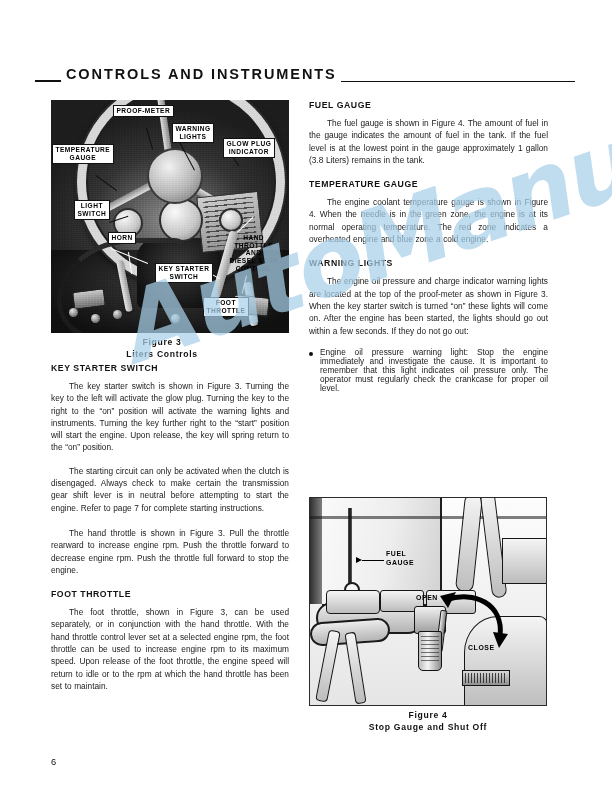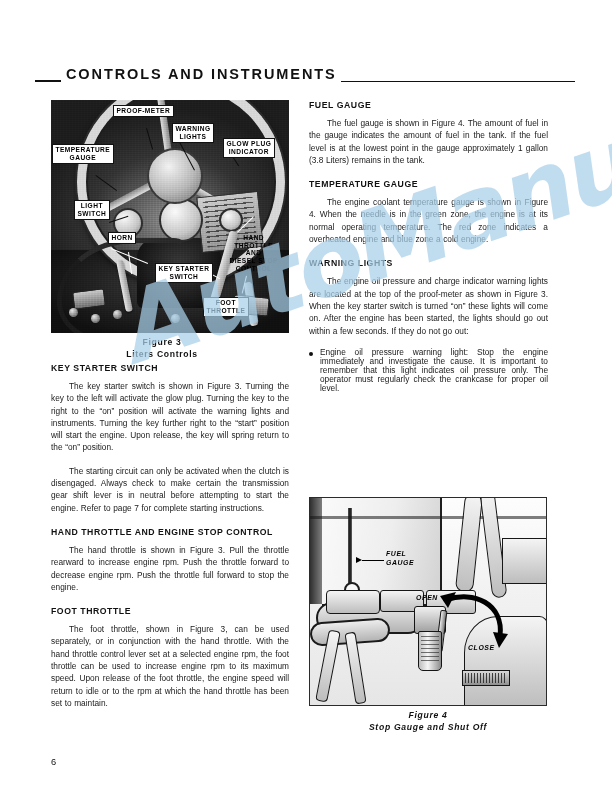--- a/index.html
+++ b/index.html
@@ -262,21 +262,20 @@
     transform-origin: 0 0;
     height: 1.2px;
   }
 
   
   .fig4-wrap {
     position: absolute;
     left: 309px;
     top: 497px;
     width: 238px;
-    font-style: italic;
   }
   .fig4-img {
     position: relative;
     width: 236px;
     height: 207px;
     overflow: hidden;
     background: #fbfbfb;
     border: 1px solid #2b2b2b;
   }
   .f4-bg {
@@ -497,21 +496,20 @@
       <div>Liters Controls</div>
     </div>
   </div>
 
   <div class="col-left" style="top:363px;">
 
     <h2 class="sec">KEY STARTER SWITCH</h2>
     <p class="body">The key starter switch is shown in Figure 3. Turning the key to the left will activate the glow plug. Turning the key to the right to the “on” position will activate the warning lights and instruments. Turning the key further right to the “start” position will start the engine. Upon release, the key will spring return to the “on” position.</p>
     <p class="body tight">The starting circuit can only be activated when the clutch is disengaged. Always check to make certain the transmission gear shift lever is in neutral before attempting to start the engine. Refer to page  7  for complete starting instructions.</p>
 
-    <h2 class="sec">HAND THROTTLE AND ENGINE STOP CONTROL</h2>
     <p class="body tight">The hand throttle is shown in Figure 3. Pull the throttle rearward to increase engine rpm. Push the throttle forward to decrease engine rpm. Push the throttle full forward to stop the engine.</p>
 
     <h2 class="sec">FOOT THROTTLE</h2>
     <p class="body">The foot throttle, shown in Figure 3, can be used separately, or in conjunction with the hand throttle. With the hand throttle control lever set at a selected engine rpm, the foot throttle can be used to increase engine rpm to its maximum speed. Upon release of the foot throttle, the engine speed will return to idle or to the rpm at which the hand throttle has been set to maintain.</p>
   </div>
 
   <div class="col-right">
 
     <h2 class="sec">FUEL GAUGE</h2>
     <p class="body tight">The fuel gauge is shown in Figure 4. The amount of fuel in the gauge indicates the amount of fuel in the tank. If the fuel level is at the lowest point in the gauge approximately  1  gallon  (3.8 Liters)  remains  in  the  tank.</p>

